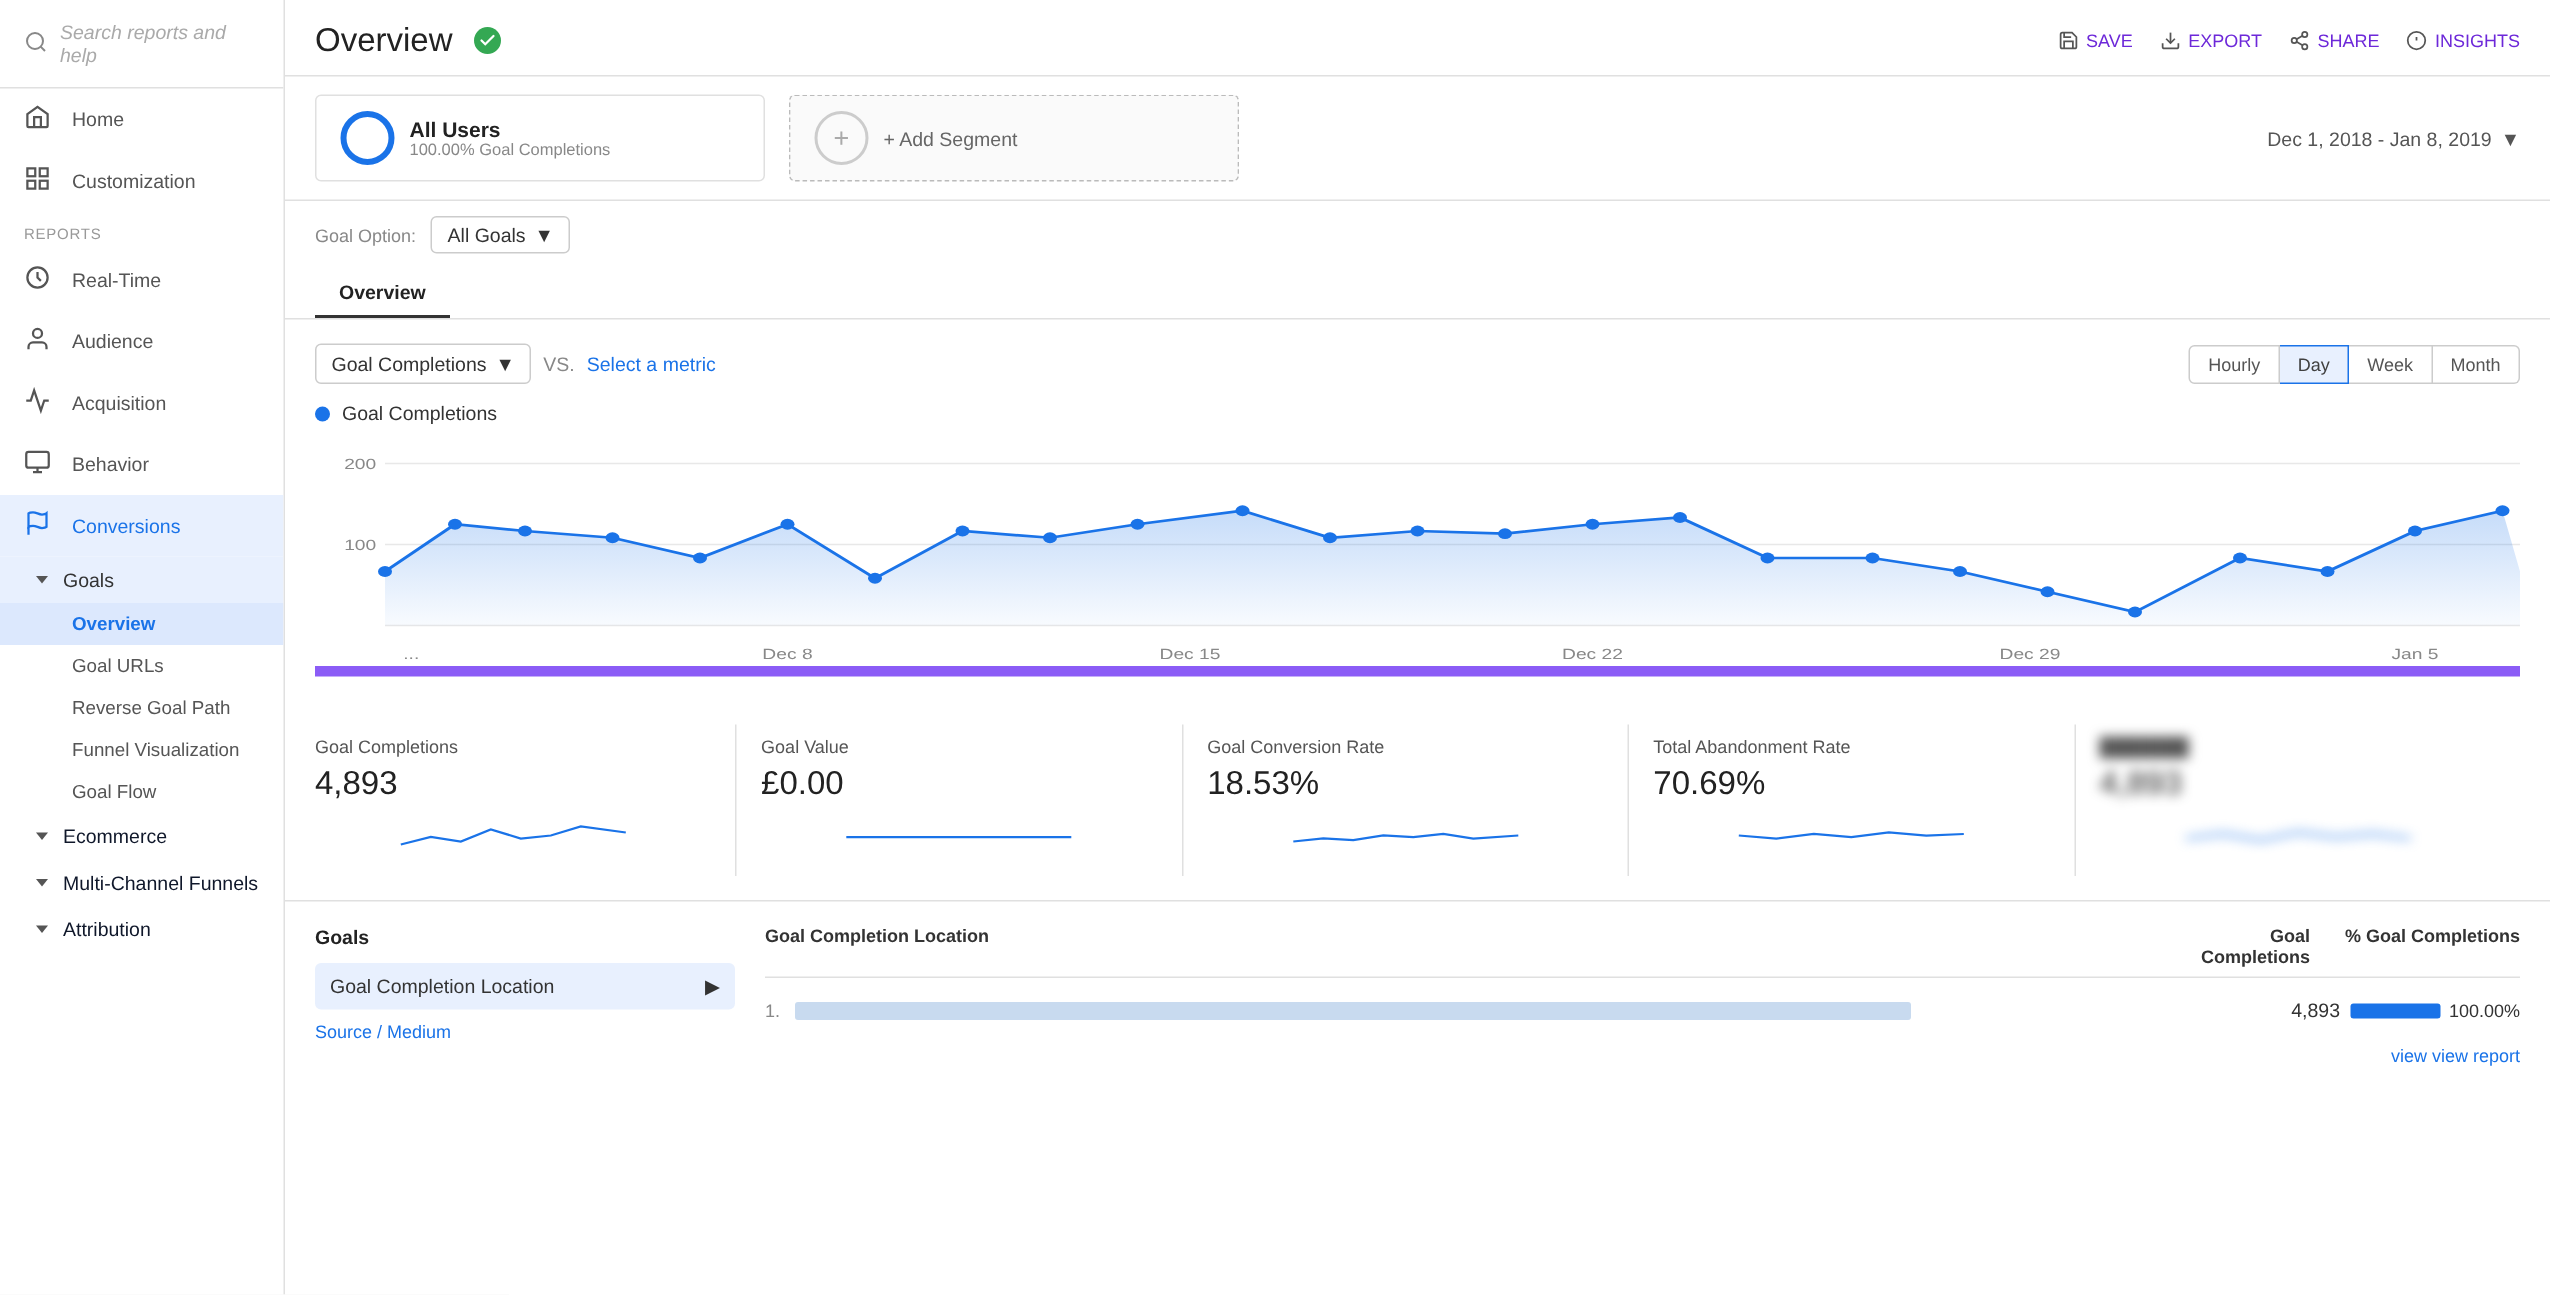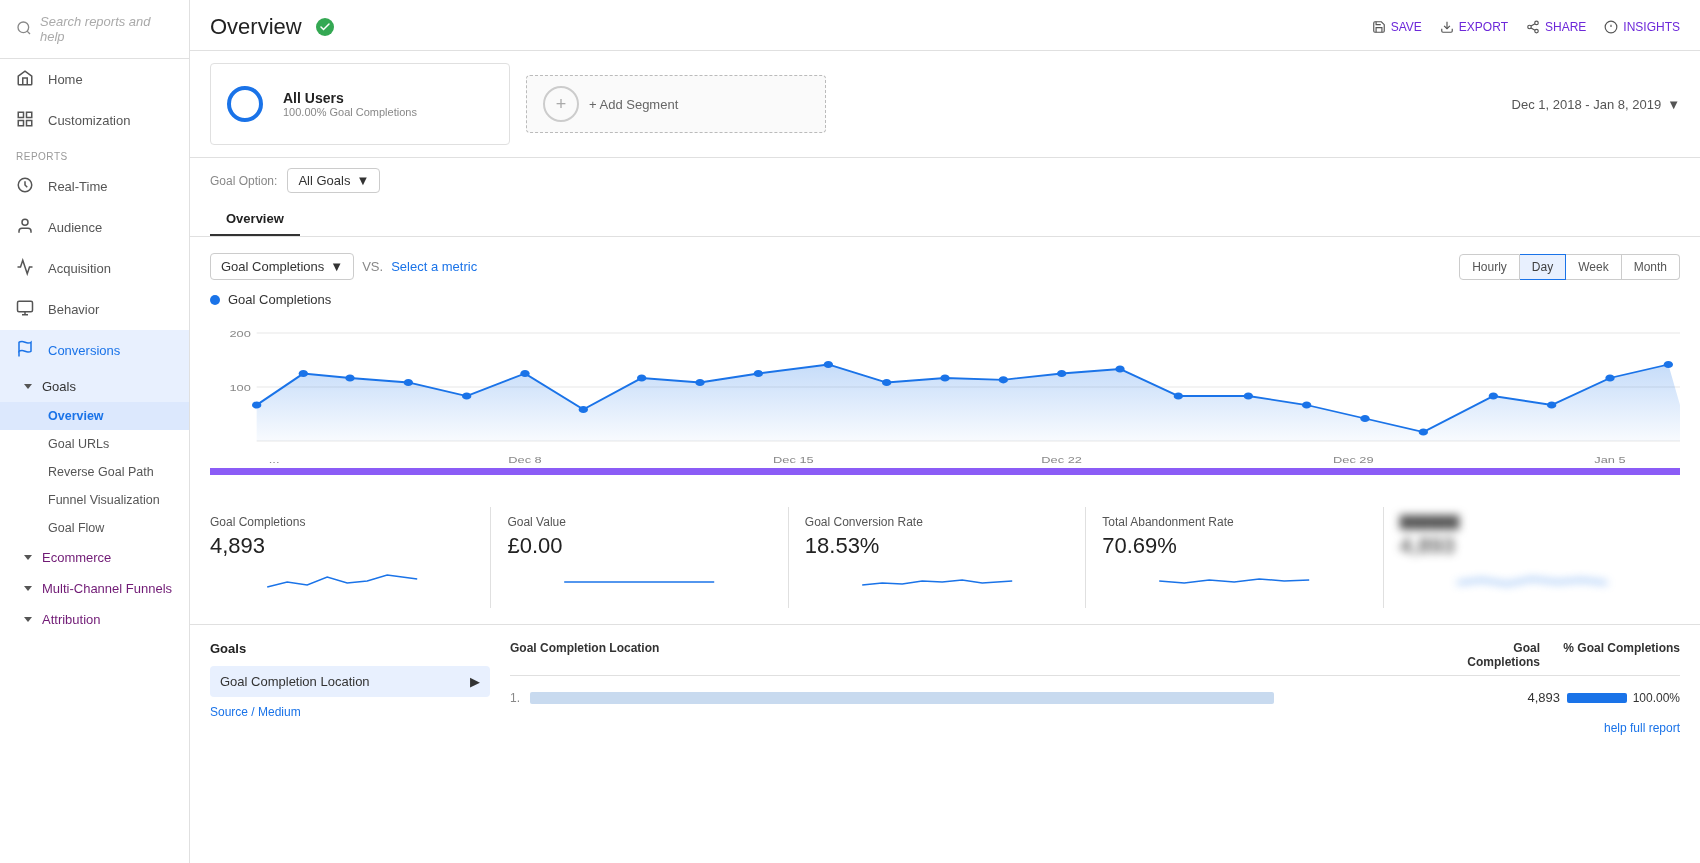--- a/index.html
+++ b/index.html
@@ -43,21 +43,21 @@
       padding: 10px 16px 4px 16px;
       letter-spacing: 0.5px;
     }
     .sidebar-sub-item {
       display: flex;
       align-items: center;
       padding: 8px 16px 8px 32px;
       gap: 10px;
       cursor: pointer;
       font-size: 13px;
-      color: #701a75;
+      color: #0f172a;
     }
     .sidebar-sub-item.active { background: #e8f0fe; color: #1a73e8; font-weight: bold; }
     .sidebar-sub-sub-item {
       padding: 7px 16px 7px 48px;
       cursor: pointer;
       font-size: 12.5px;
       color: #555;
     }
     .arrow-indicator {
       display: inline-block;
@@ -112,24 +112,24 @@
     #segments-row {
       display: flex;
       align-items: center;
       padding: 12px 20px;
       gap: 16px;
       border-bottom: 1px solid #e0e0e0;
     }
     .segment-chip {
       display: flex;
       align-items: center;
-      gap: 20px;
+      gap: 10px;
       border: 1px solid #e0e0e0;
       border-radius: 4px;
-      padding: 22px 16px;
+      padding: 10px 16px;
       background: #fff;
       min-width: 300px;
     }
     .segment-circle {
       width: 36px; height: 36px;
       border-radius: 50%;
       border: 4px solid #1a73e8;
       display: flex; align-items: center; justify-content: center;
     }
     .segment-info { display: flex; flex-direction: column; }
@@ -727,16 +727,16 @@
         <div class="table-row-num">1.</div>
         <div class="table-row-bar-cell">
           <div class="table-row-bar" style="width:80%;background:#c8daef;"></div>
         </div>
         <div class="table-row-completions">4,893</div>
         <div class="table-row-pct-cell">
           <div class="pct-bar-bg"></div>
           <span class="pct-text">100.00%</span>
         </div>
       </div>
-      <div class="view-full-report">help full report</div>
+      <div class="view-full-report">view view report</div>
     </div>
   </div>
 </div>
 
 </body></html>

